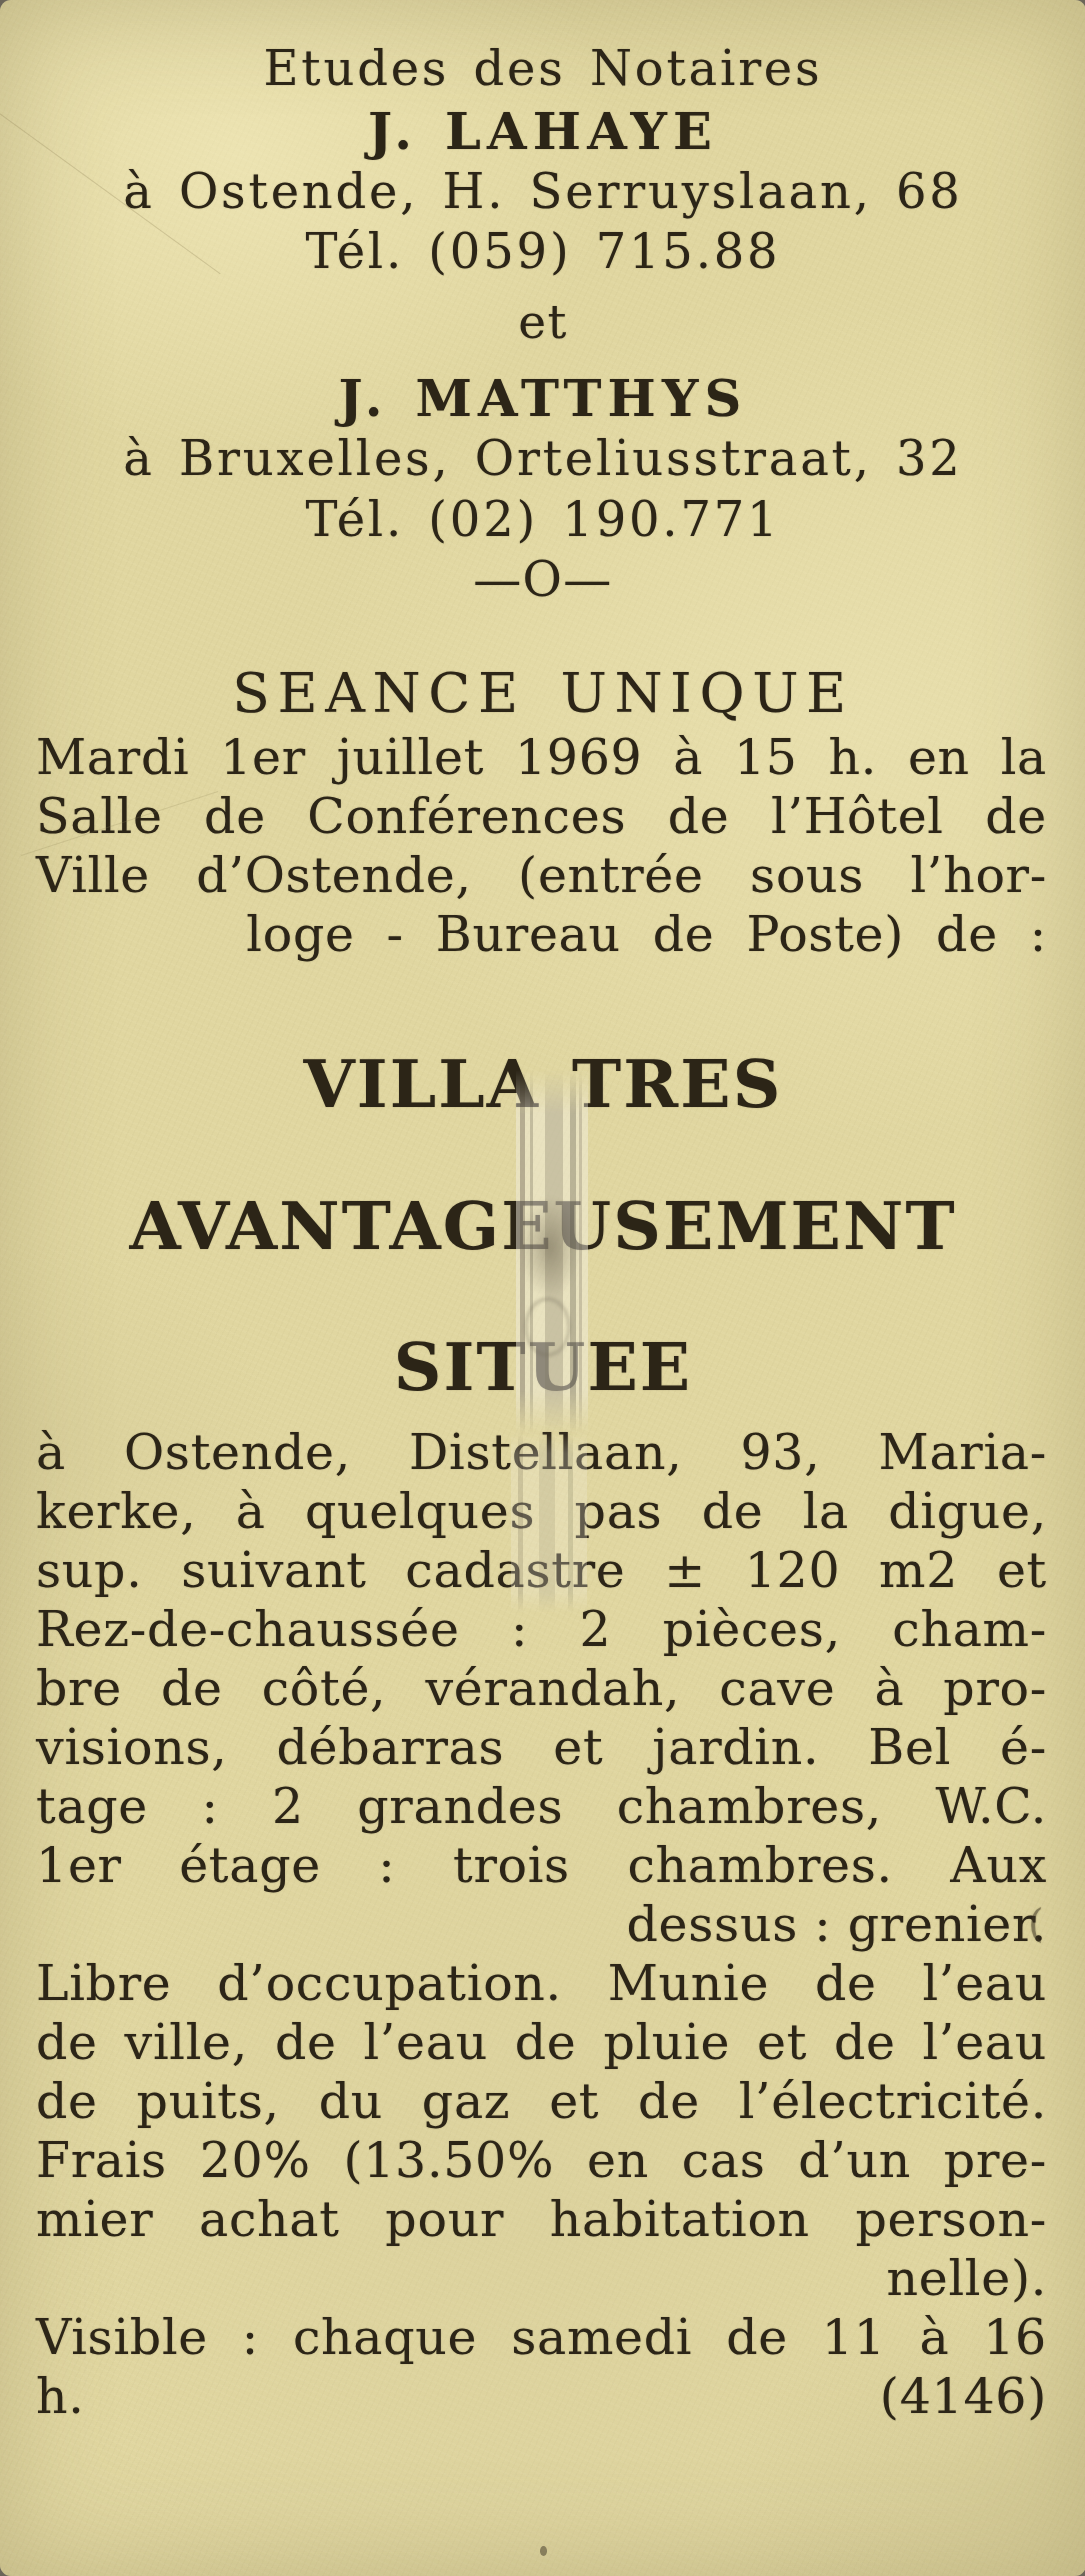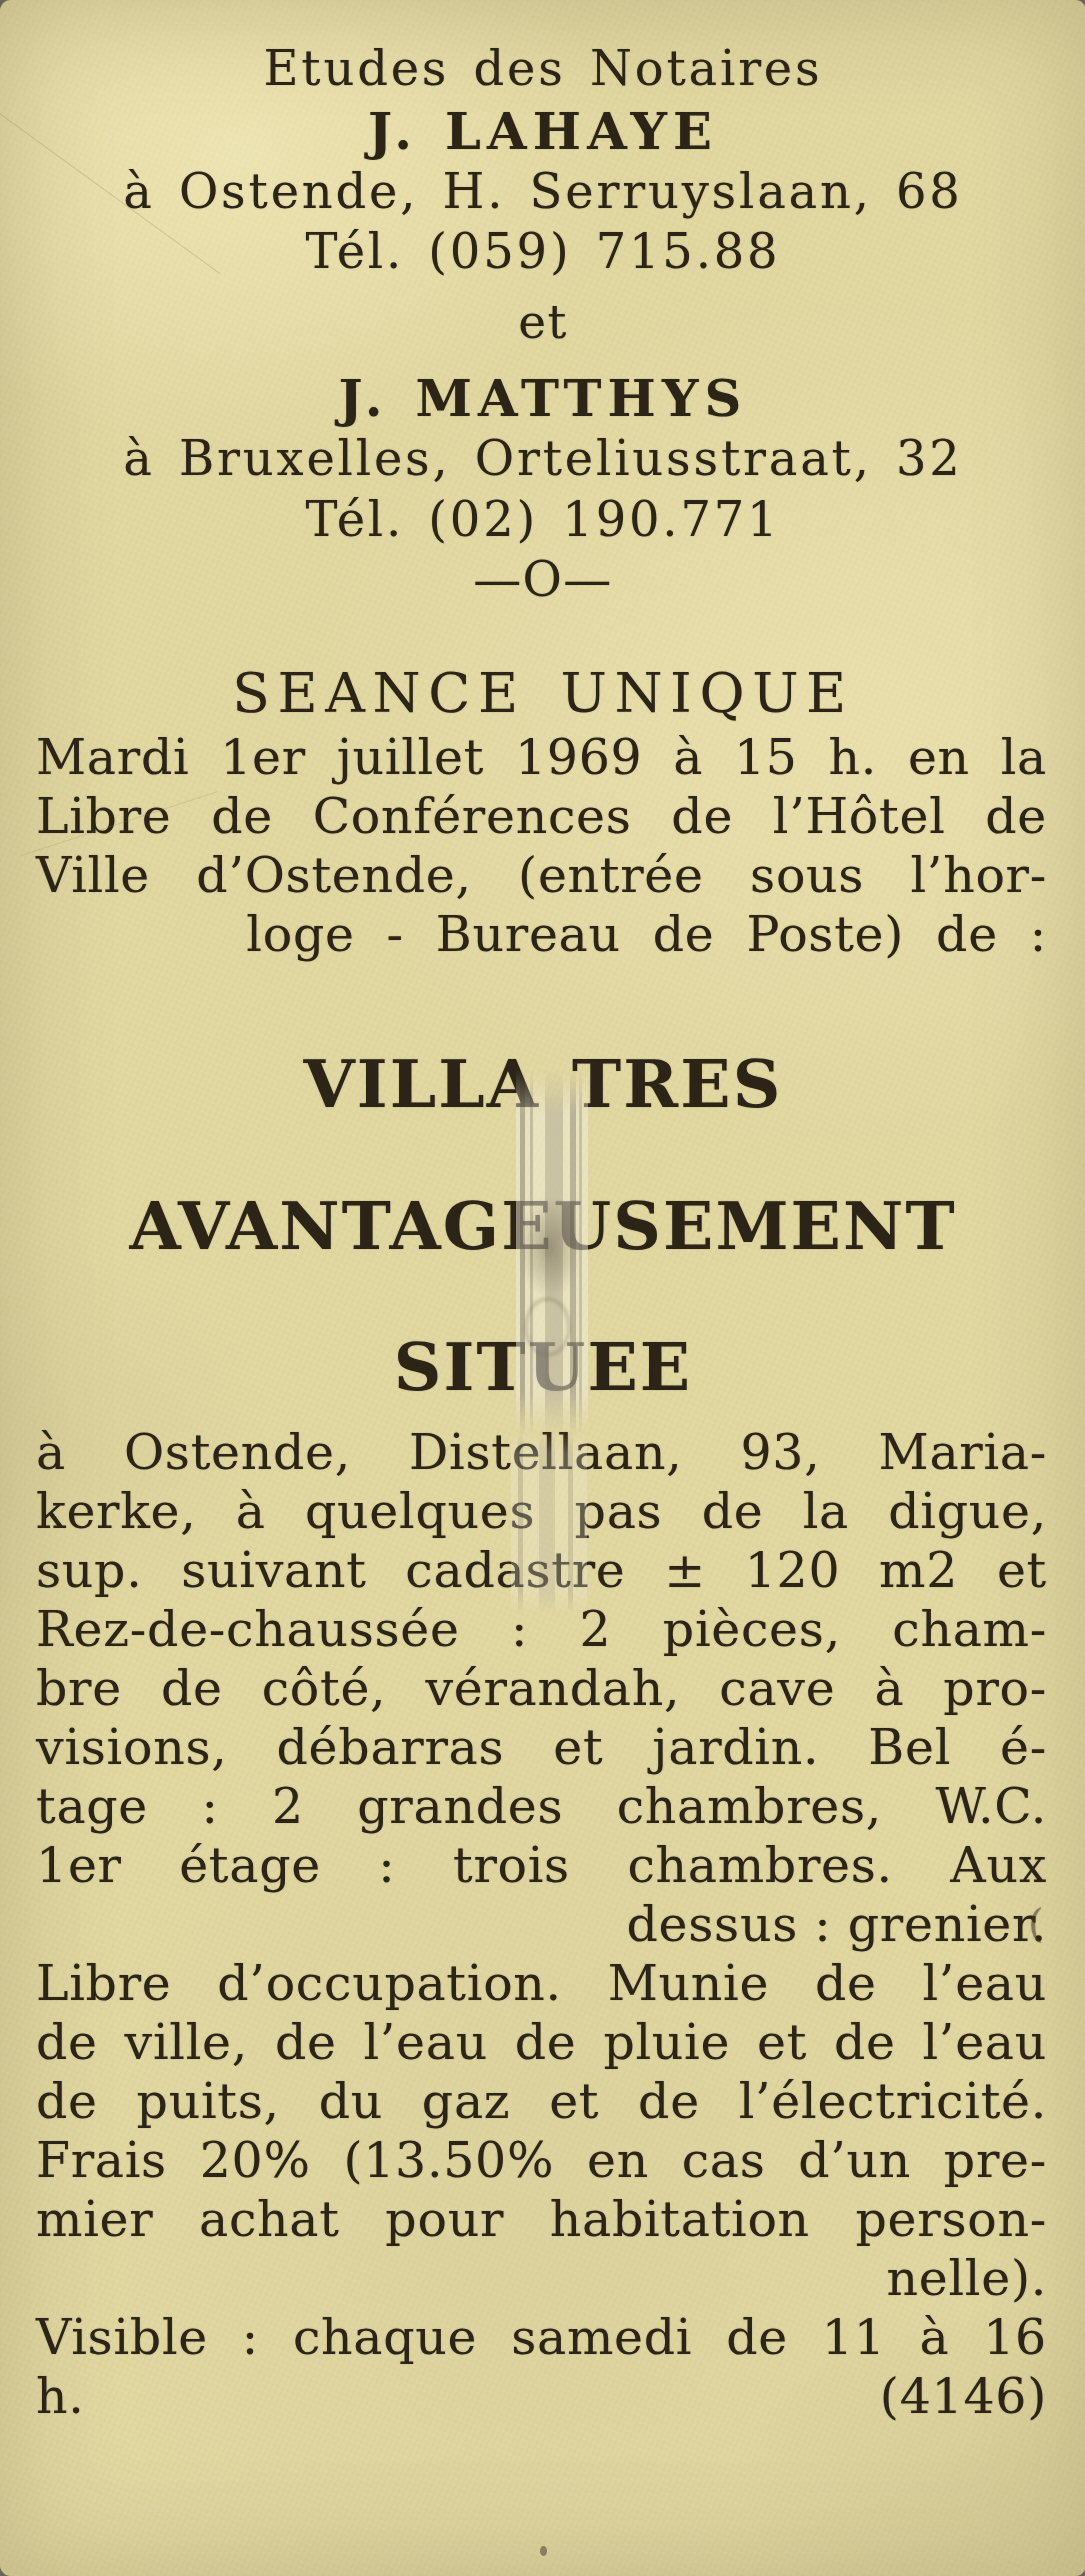--- a/index.html
+++ b/index.html
@@ -52,21 +52,21 @@
   <div class="cline h-et" style="top:294px">et</div>
   <div class="cline h-name" style="top:368px">J. MATTHYS</div>
   <div class="cline h-reg" style="top:430px">à Bruxelles, Orteliusstraat, 32</div>
   <div class="cline h-reg" style="top:491px">Tél. (02) 190.771</div>
   <div class="cline h-div" style="top:551px">—O—</div>
 
   <div class="cline session" style="top:660px">SEANCE UNIQUE</div>
 
   <div class="textblock" style="top:728px">
     <div class="jline">Mardi 1er juillet 1969 à 15 h. en la</div>
-    <div class="jline">Libre de Conférences de l’Hôtel de</div>
+    <div class="jline">Salle de Conférences de l’Hôtel de</div>
     <div class="jline">Ville d’Ostende, (entrée sous l’hor-</div>
     <div class="pline wide">loge - Bureau de Poste) de :</div>
   </div>
 
   <div class="cline title-ln" style="top:1045px">VILLA TRES</div>
   <div class="cline title-ln" style="top:1187px">AVANTAGEUSEMENT</div>
   <div class="cline title-ln" style="top:1328px">SITUEE</div>
 
   <div class="textblock" style="top:1423px">
     <div class="jline">à Ostende, Distellaan, 93, Maria-</div>

